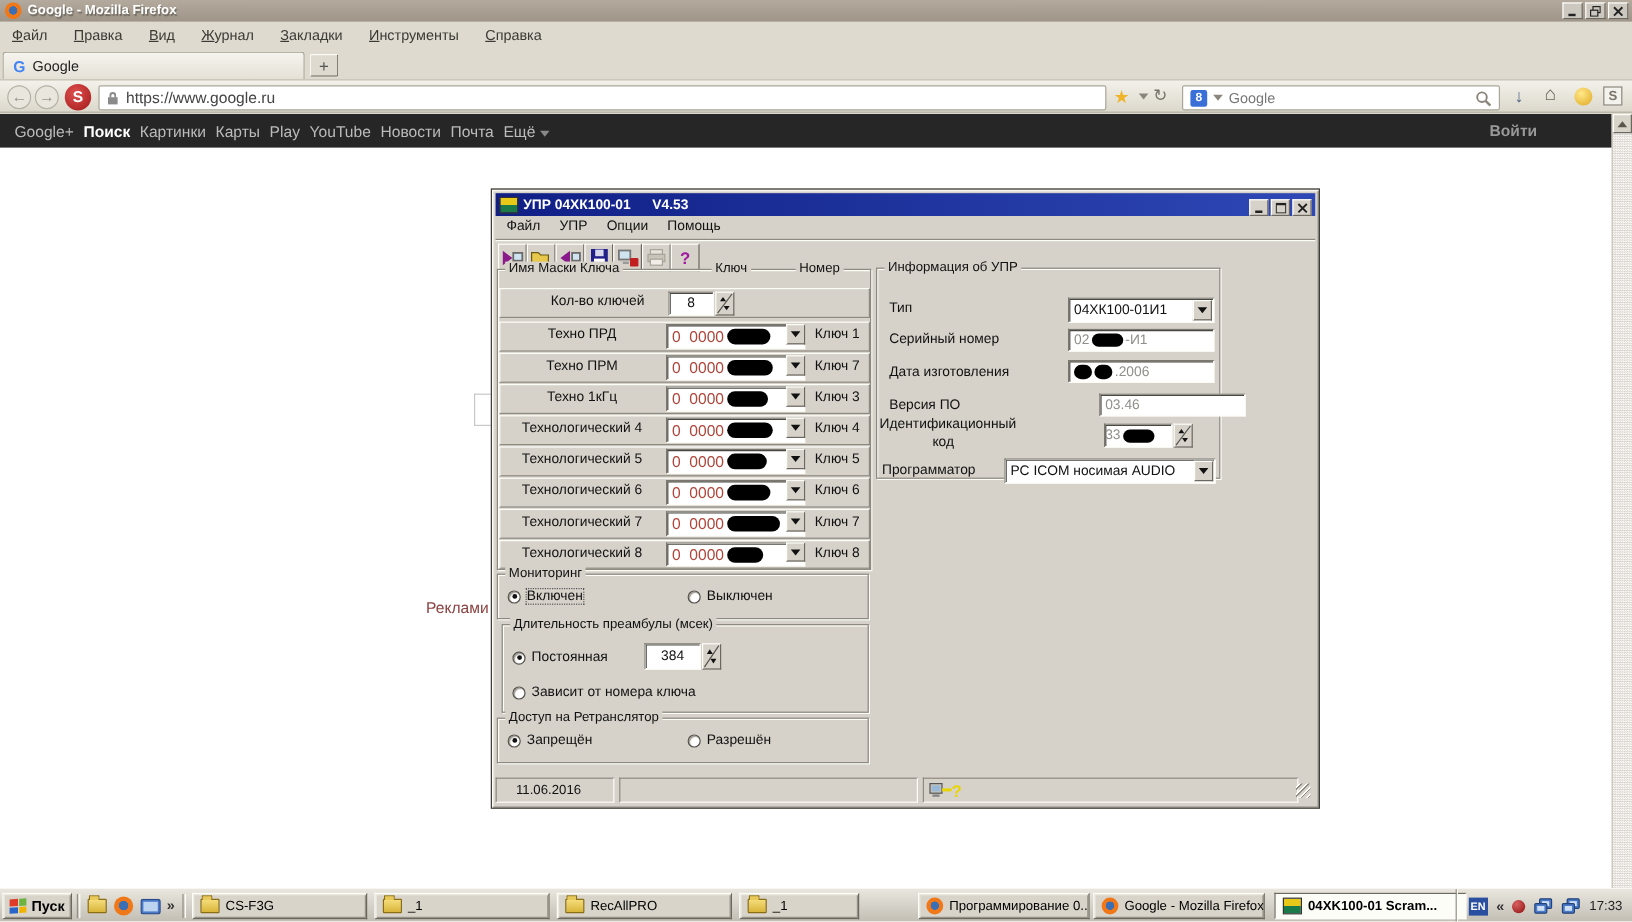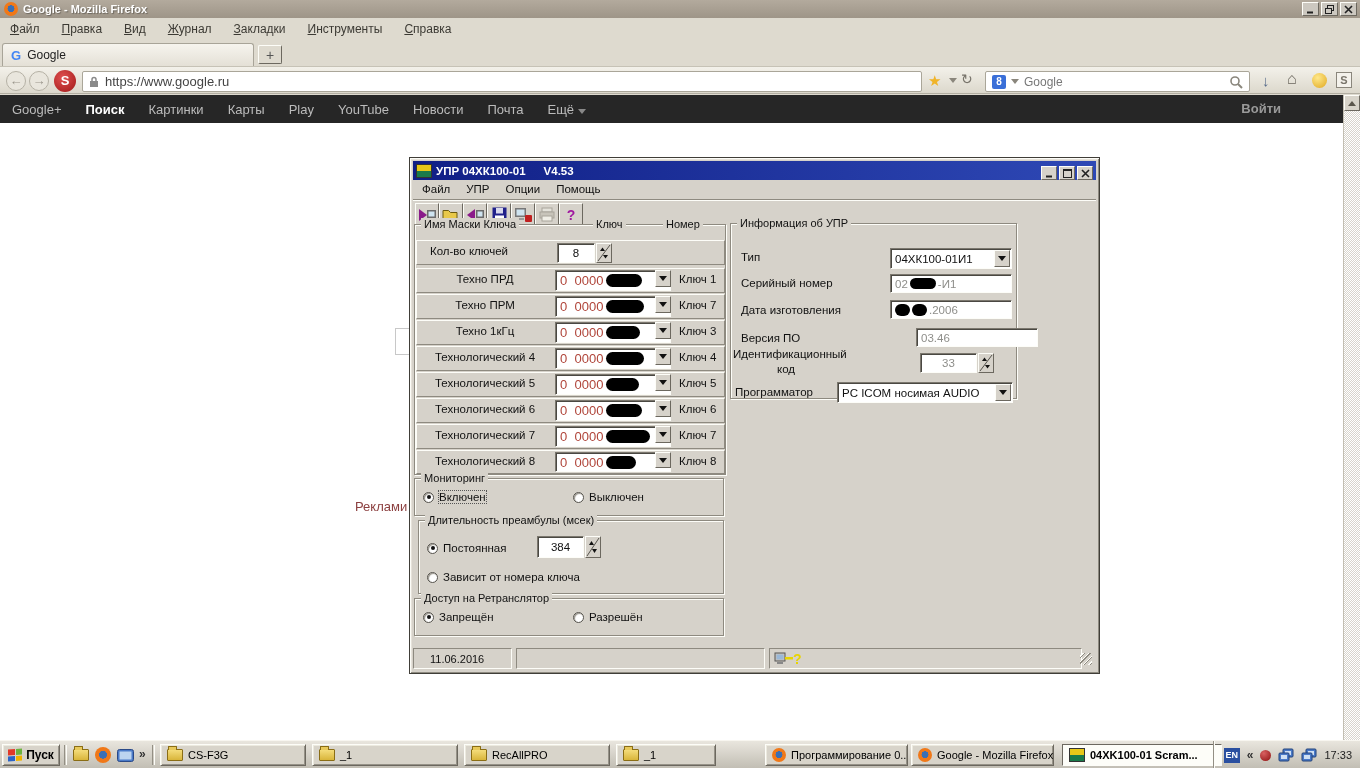--- a/index.html
+++ b/index.html
@@ -29,21 +29,21 @@
   .navbtn { position:absolute; top:4px; width:20px; height:20px; border-radius:50%; border:1px solid #b5b1a5; color:#9a968c; font-size:13px; text-align:center; line-height:18px; background:#e9e6dd; }
   .sred { position:absolute; top:3px; width:22px; height:22px; border-radius:50%; background:radial-gradient(circle at 40% 35%, #e05050, #a01818); color:#fff; font-weight:bold; text-align:center; line-height:22px; font-size:13px; }
   .urlbar { position:absolute; left:82px; top:4px; width:840px; height:21px; background:#fff; border:1px solid #aaa699; border-radius:2px; display:flex; align-items:center; padding:0 6px; gap:6px; font-size:13px; color:#444; }
   .searchbox { position:absolute; left:985px; top:4px; width:265px; height:21px; background:#fff; border:1px solid #aaa699; border-radius:2px; display:flex; align-items:center; padding:0 6px; gap:5px; font-size:12px; color:#777; }
   .seicon { width:14px; height:14px; background:#3a6fd8; color:#fff; font-size:10px; font-weight:bold; text-align:center; line-height:14px; border-radius:2px; }
   .caret { width:0; height:0; border-left:4px solid transparent; border-right:4px solid transparent; border-top:5px solid #8a867c; display:inline-block; }
   .navico { position:absolute; top:5px; font-size:15px; color:#5a6e8c; }
 
   
   .page { position:absolute; top:95px; left:0; right:0; bottom:0; background:#fff; }
-  .gbar { position:absolute; top:0; left:0; right:17px; height:28px; background:#262626; display:flex; align-items:center; gap:24px; padding-left:12px; font-size:13px; color:#bbb; }
+  .gbar { position:absolute; top:0; left:0; right:17px; height:28px; background:#262626; display:flex; align-items:center; gap:8px; padding-left:12px; font-size:13px; color:#bbb; }
   .gbar .active { color:#fff; font-weight:bold; }
   .signin { position:absolute; right:62px; top:0; height:28px; line-height:28px; color:#999; font-weight:bold; font-size:13px; }
   .adlabel { position:absolute; left:355px; top:404px; color:#8c4040; font-size:13px; }
   .searchedge { position:absolute; left:395px; top:233px; width:16px; height:27px; border:1px solid #c8c8c8; border-right:none; }
   .vscroll { position:absolute; right:0; top:0; width:17px; bottom:0; background:repeating-conic-gradient(#ffffff 0% 25%, #d8d4cc 0% 50%) 0 0/2px 2px; border-left:1px solid #c2beb2; }
   .vs-btn { position:absolute; top:0; left:0; right:0; height:16px; background:#d8d4ca; display:flex; align-items:center; justify-content:center; }
   .tri-up { width:0; height:0; border-left:4px solid transparent; border-right:4px solid transparent; border-bottom:5px solid #5a564c; }
 
   
   .dlg { position:absolute; left:409px; top:157px; width:691px; height:517px; background:#d6d2ca; border:1px solid #403e38; box-shadow: inset 1px 1px 0 #fdfdf8, inset -1px -1px 0 #8e8a80, inset 2px 2px 0 #e6e2da; z-index:10; font-size:11px; color:#111; }
@@ -278,21 +278,21 @@
           <span style="color:#a018a0; font-weight:bold; font-size:14px;">?</span>
         </span>
     </div>
 
     <div class="grp etch" style="left:4px; top:66px; width:312px; height:251px;">
       <span class="cap">Имя Маски Ключа</span>
       <span class="colhdr" style="left:178px;">Ключ</span>
       <span class="colhdr" style="left:248px;">Номер</span>
 
       <div class="krow" style="top:15px;">
-        <div class="nm" style="width:104px;">Кол-во ключей</div>
+        <div class="nm" style="text-align:right; width:120px;">Кол-во ключей</div>
         <div class="spinedit" style="left:140px; top:2px;">
           <span class="spinbox" style="width:38px;">8</span>
           <span class="spinbtn b-out"><svg width="14" height="18">
                 <line x1="1" y1="17" x2="13" y2="1" stroke="#55524c"></line>
                 <polygon points="3,7 5.5,3.5 8,7" fill="#111"></polygon>
                 <polygon points="6,11 11,11 8.5,14.5" fill="#111"></polygon>
               </svg></span>
         </div>
       </div>
 
@@ -412,21 +412,21 @@
       </div>
 
       <span class="lbl" style="left:10px; top:108px;">Версия ПО</span>
       <div class="edit" style="left:159px; top:104px; width:122px;margin-left:26px;">
         <span>03.46</span>
       </div>
 
       <span class="lbl" style="left:2px; top:124px;">Идентификационный</span>
       <span class="lbl" style="left:46px; top:139px;">код</span>
       <div class="spinedit" style="left:189px; top:129px;">
-        <span class="spinbox" style="width:57px; color:#8e8e8a; display:flex; align-items:center; padding-left:0;flex-direction:column;">
+        <span class="spinbox" style="width:57px; color:#8e8e8a; display:flex; align-items:center; padding-left:0;">
             <span>33</span>
             <span class="blob" style="width:26px; height:11px; margin-left:2px;"></span>
           </span>
         <span class="spinbtn b-out"><svg width="14" height="18">
               <line x1="1" y1="17" x2="13" y2="1" stroke="#55524c"></line>
               <polygon points="3,7 5.5,3.5 8,7" fill="#111"></polygon>
               <polygon points="6,11 11,11 8.5,14.5" fill="#111"></polygon>
             </svg></span>
       </div>
 

